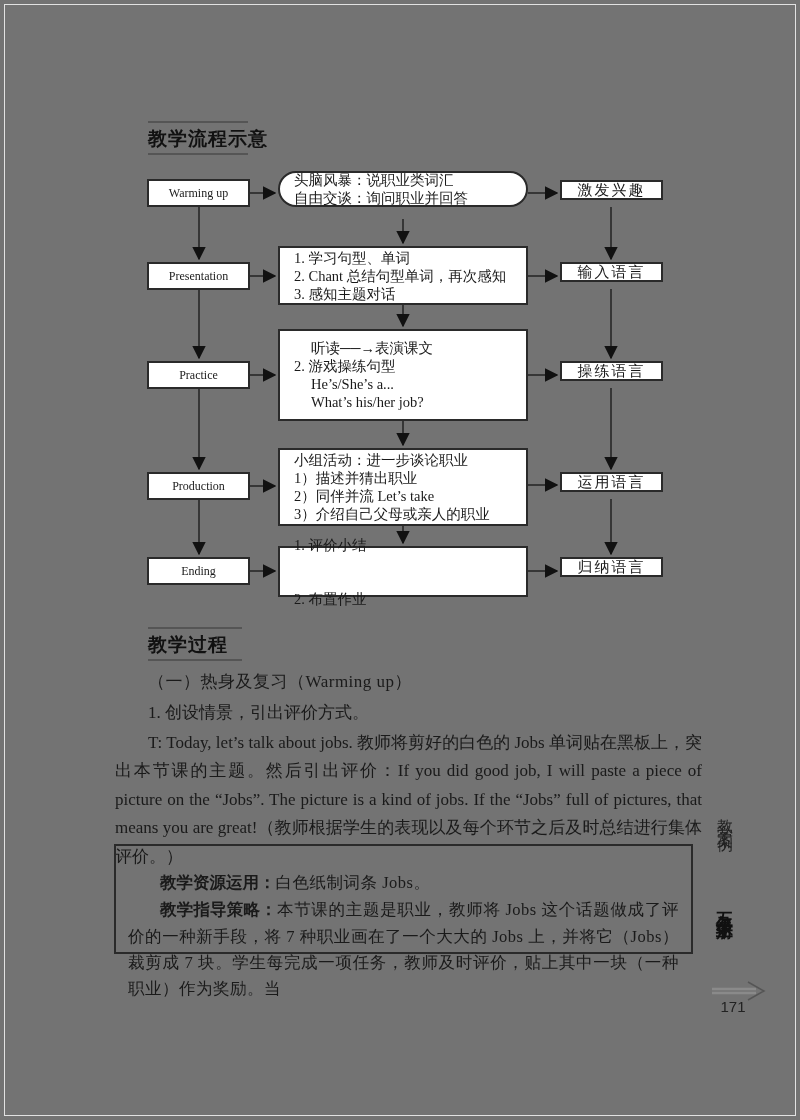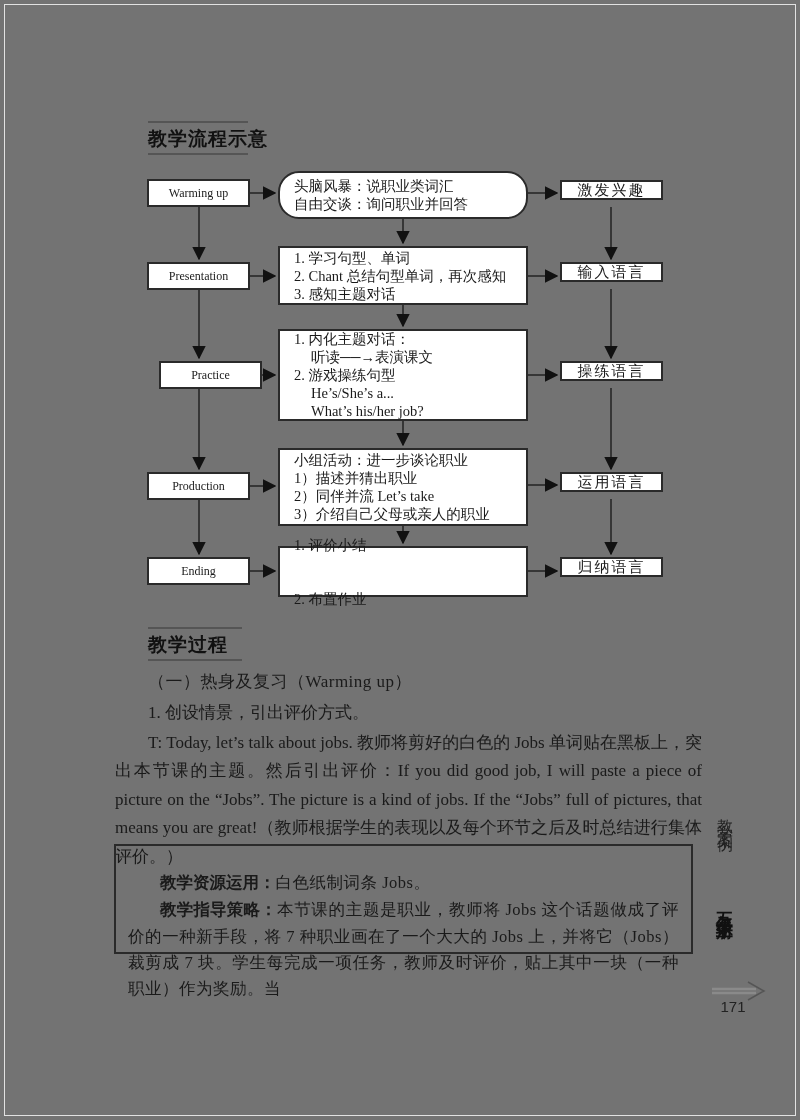--- a/index.html
+++ b/index.html
@@ -113,37 +113,36 @@
       <line x1="611" y1="388" x2="611" y2="469" marker-end="url(#ah)"></line>
       <line x1="611" y1="499" x2="611" y2="554" marker-end="url(#ah)"></line>
     </g>
   </svg>
 
   <div class="hrule" style="top:121px; width:100px;"></div>
   <div class="heading" style="top:126px;">教学流程示意</div>
   <div class="hrule" style="top:153px; width:100px;"></div>
 
   <div class="fc-box stage-box" style="top:179px;">Warming up</div>
-  <div class="fc-box steps-box" style="top:171px; height:48px;border-radius:21px;">
+  <div class="fc-box steps-box" style="top:171px; height:36px;border-radius:21px;">
     <div class="step-line">头脑风暴：说职业类词汇</div>
     <div class="step-line">自由交谈：询问职业并回答</div>
   </div>
   <div class="fc-box outcome-box" style="top:180px;">激发兴趣</div>
 
   <div class="fc-box stage-box" style="top:262px;">Presentation</div>
   <div class="fc-box steps-box" style="top:246px; height:59px;">
     <div class="step-line">1. 学习句型、单词</div>
     <div class="step-line">2. Chant 总结句型单词，再次感知</div>
     <div class="step-line">3. 感知主题对话</div>
   </div>
   <div class="fc-box outcome-box" style="top:262px;">输入语言</div>
 
-  <div class="fc-box stage-box" style="top:361px;margin-left:12px;">Practice</div>
+  <div class="fc-box stage-box" style="top:361px;">Practice</div>
   <div class="fc-box steps-box" style="top:329px; height:92px;">
-    <div class="step-line">1. 内化主题对话：</div>
     <div class="step-line indent">听读──→表演课文</div>
     <div class="step-line">2. 游戏操练句型</div>
     <div class="step-line indent">He’s/She’s a...</div>
     <div class="step-line indent">What’s his/her job?</div>
   </div>
   <div class="fc-box outcome-box" style="top:361px;">操练语言</div>
 
   <div class="fc-box stage-box" style="top:472px;">Production</div>
   <div class="fc-box steps-box" style="top:448px; height:78px;">
     <div class="step-line">小组活动：进一步谈论职业</div>

